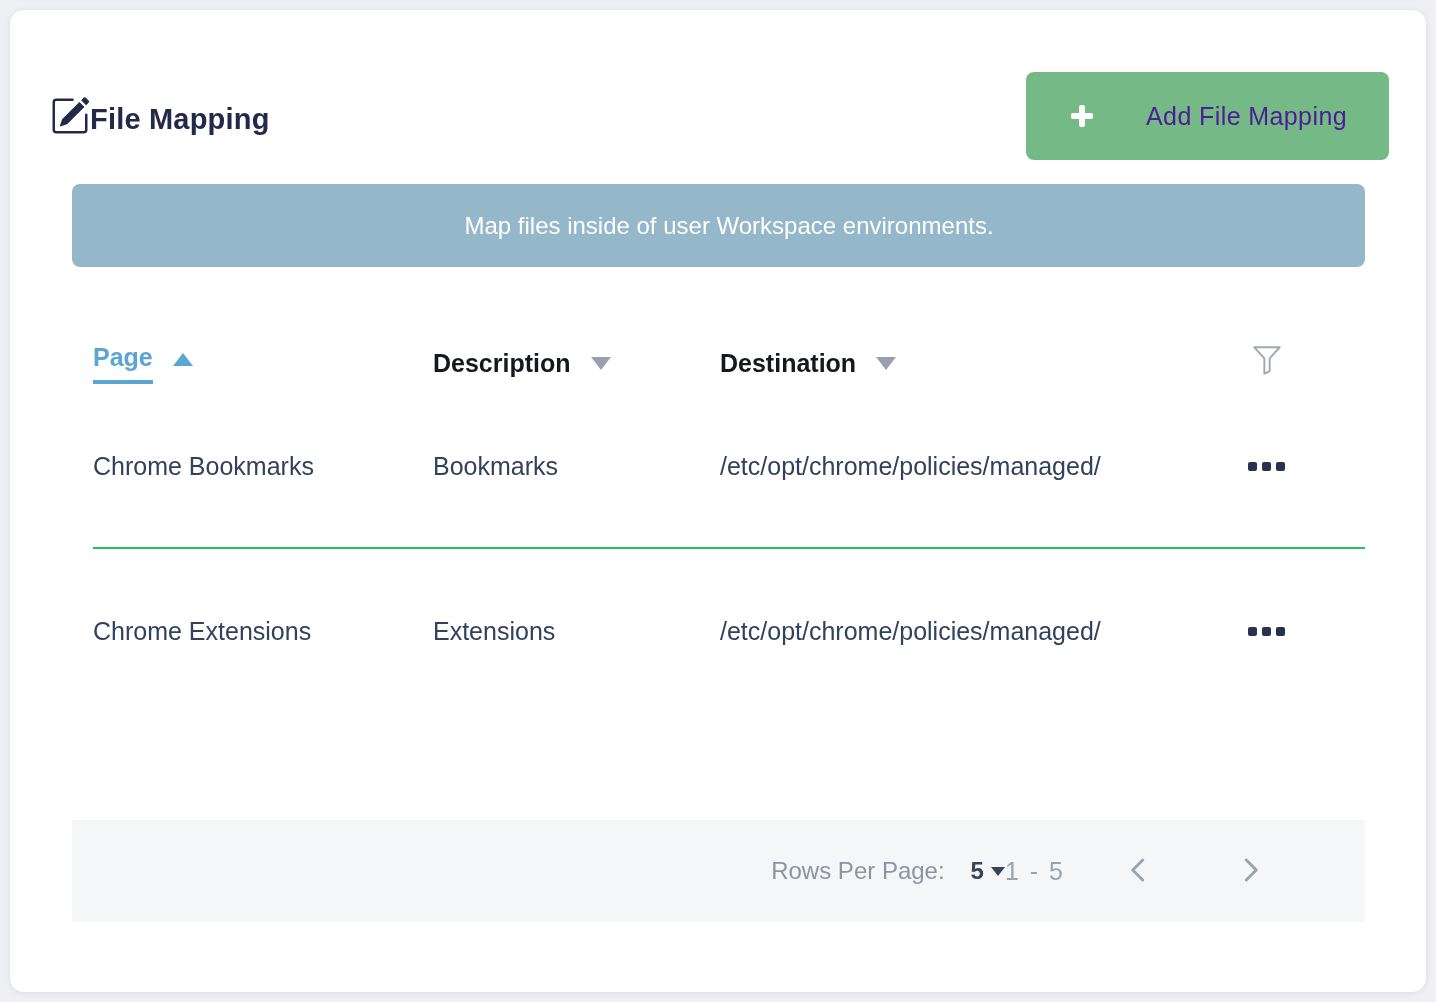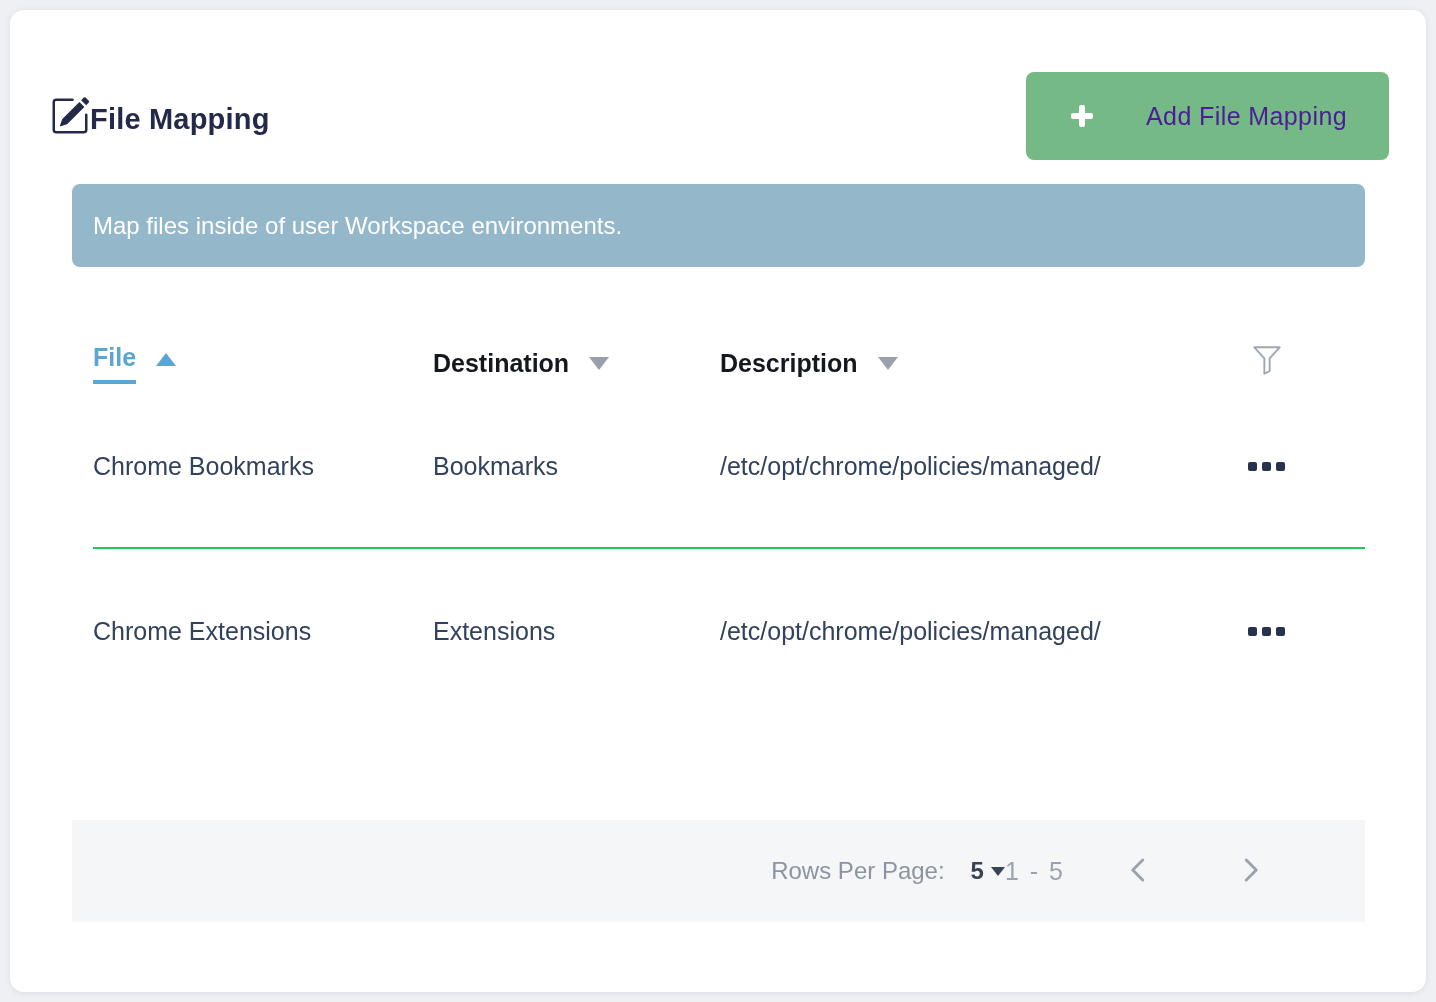--- a/index.html
+++ b/index.html
@@ -52,20 +52,21 @@
   }
   
   .banner {
     margin: 24px 61px 0 62px;
     height: 83px;
     background: #94b7ca;
     border-radius: 8px;
     display: flex;
     align-items: center;
     padding-left: 21px;
+    justify-content: center;
   }
   .banner-text { color: #ffffff; font-size: 24px; }
   
   .table {
     margin: 0 61px 0 62px;
     padding-left: 21px;
   }
   .t-row {
     display: grid;
     grid-template-columns: 340px 287px 448px 1fr;
@@ -179,29 +180,29 @@
   </div>
 
   <div class="banner">
     <span class="banner-text">Map files inside of user Workspace environments.</span>
   </div>
 
   <div class="table">
 
     <div class="t-row t-head">
       <div class="th">
-        <span class="th-name-label">File</span>
+        <span class="th-name-label">Page</span>
         <span class="tri-up"></span>
+      </div>
+      <div class="th">
+        <span>Description</span>
+        <span class="tri-down"></span>
       </div>
       <div class="th">
         <span>Destination</span>
-        <span class="tri-down"></span>
-      </div>
-      <div class="th">
-        <span>Description</span>
         <span class="tri-down"></span>
       </div>
       <div class="th th-filter">
         <span>
           <svg width="36" height="36" viewBox="0 0 34 34" fill="none" xmlns="http://www.w3.org/2000/svg">
             <path d="M5 5 H29 L19.5 15.5 V27.5 L14.5 30 V15.5 Z" stroke="#a0a7b4" stroke-width="1.8" stroke-linejoin="round"></path>
           </svg>
         </span>
       </div>
     </div>

